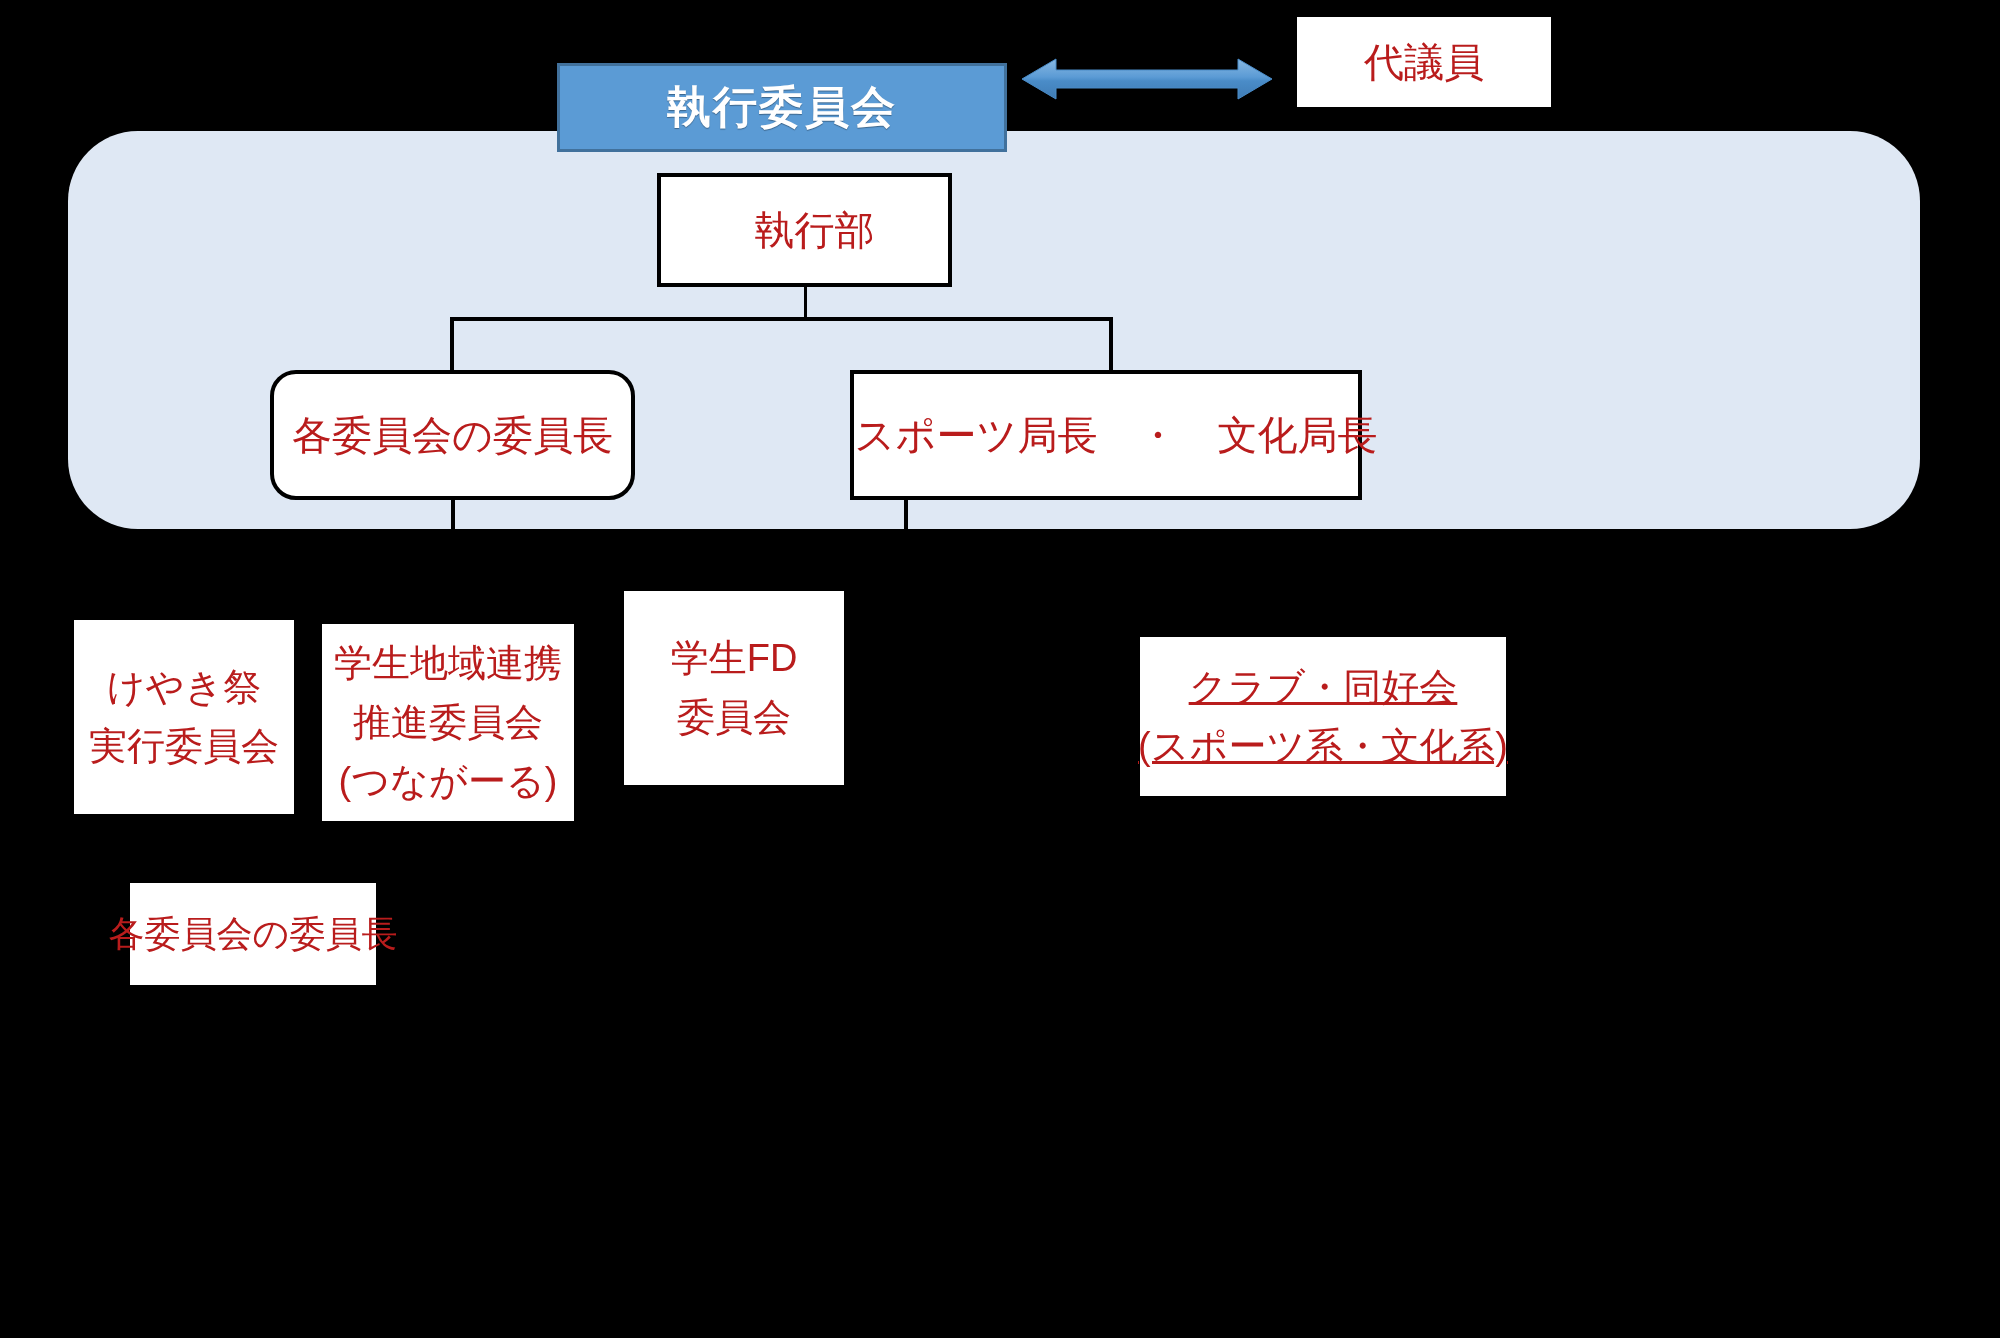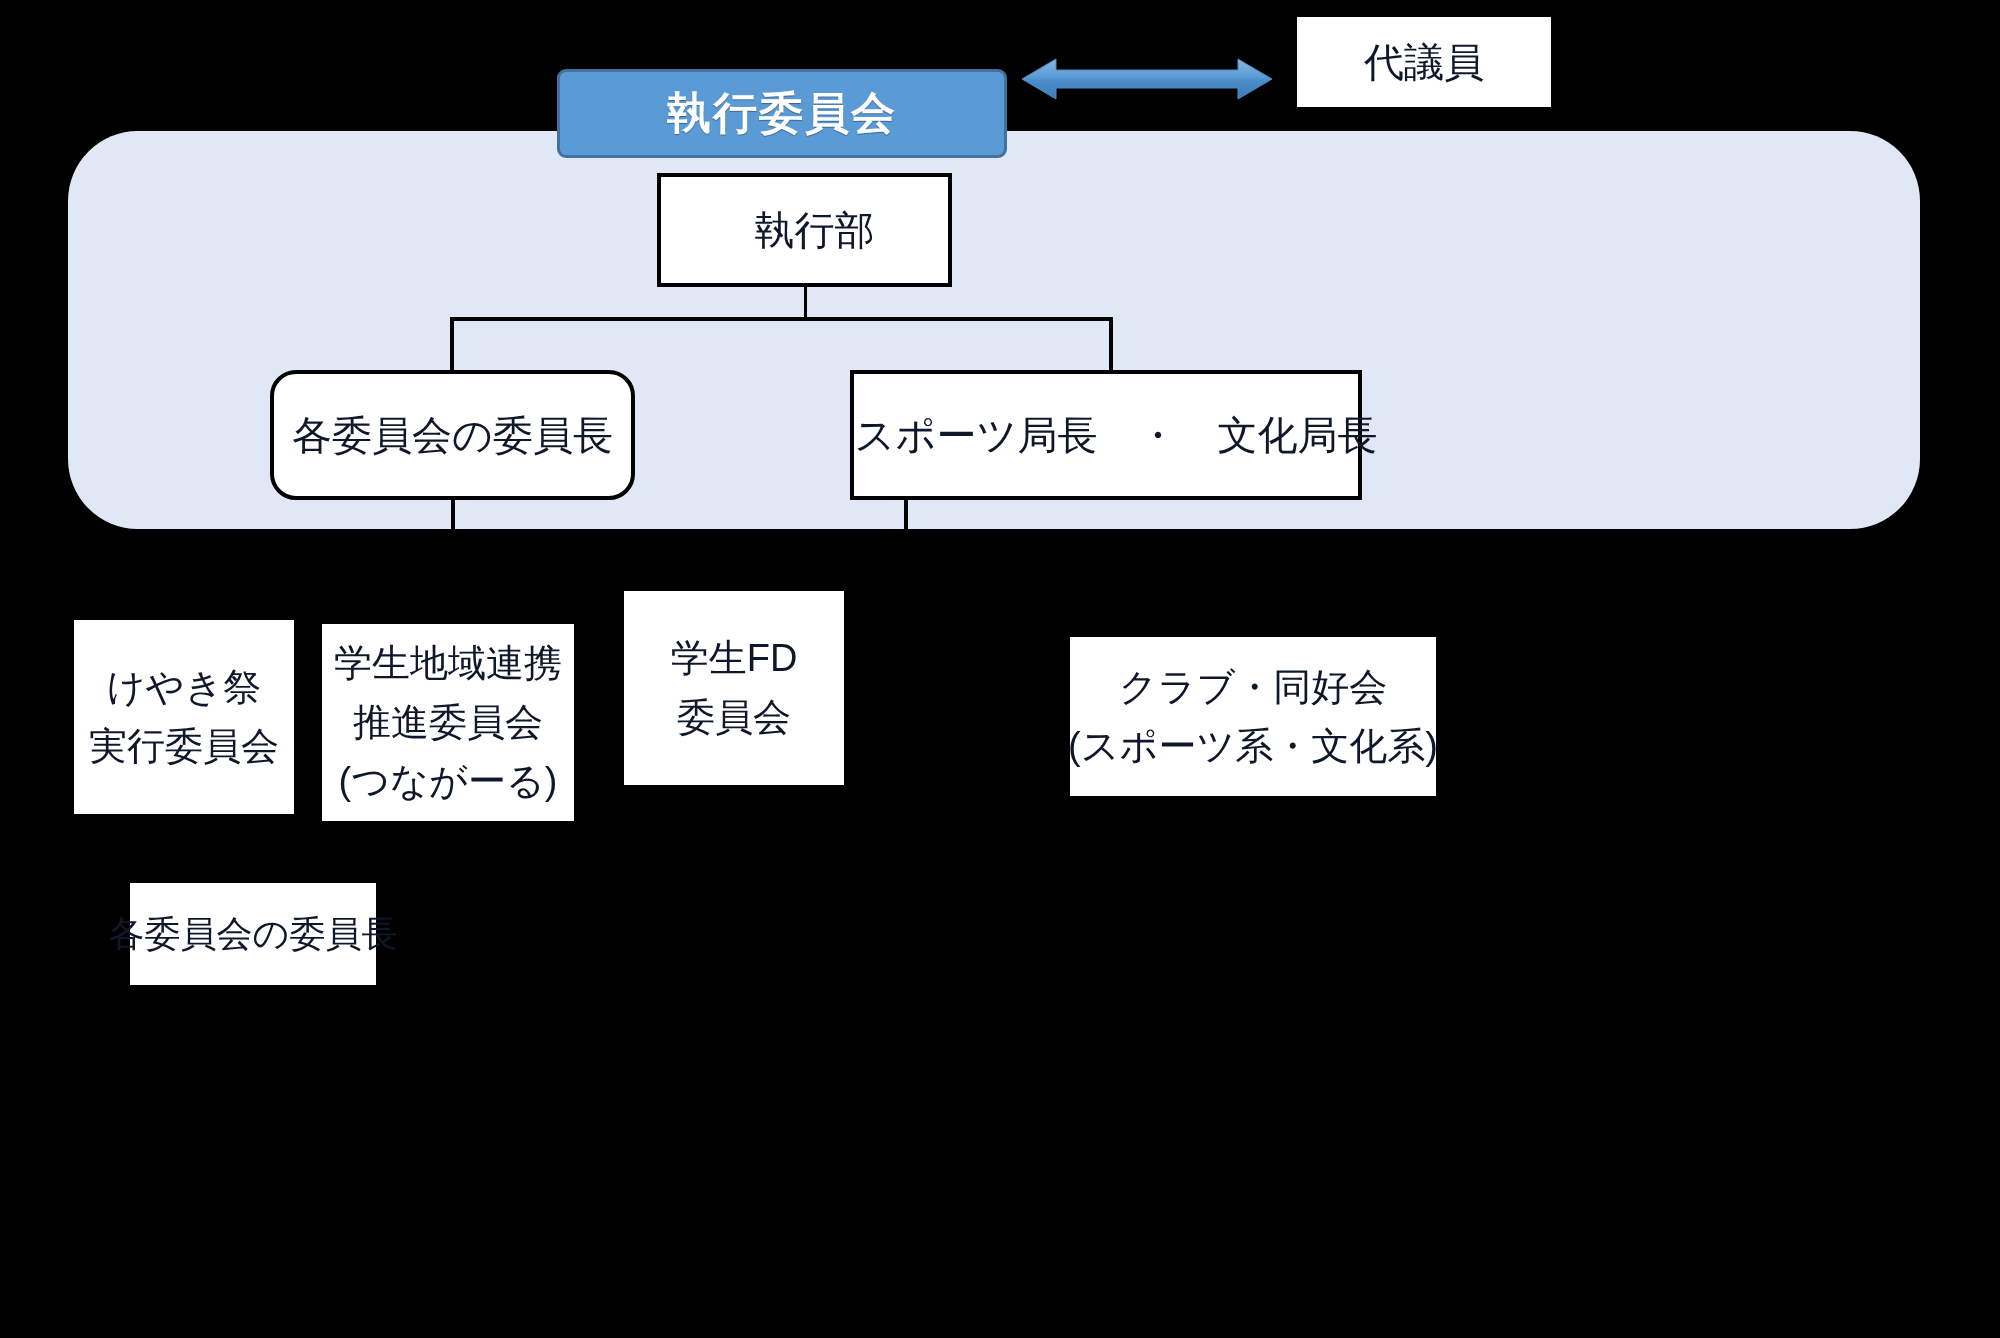--- a/index.html
+++ b/index.html
@@ -28,21 +28,21 @@
   
   .node {
     position: absolute;
     background: #ffffff;
     border: 4px solid #000000;
     box-sizing: border-box;
     display: flex;
     flex-direction: column;
     align-items: center;
     justify-content: center;
-    color: #0f172a;
+    color: #b91c1c;
     text-align: center;
     line-height: 1.55;
   }
   .node .ln { display: block; white-space: nowrap; }
 
   
   .node.plain { border: none; }
 
   
   .headerbox {
@@ -83,21 +83,21 @@
   .fs-mid    { font-size: 38px; }
   .fs-small  { font-size: 36px; }
 </style>
 </head>
 <body>
 
 <div id="stage">
 
   <div class="panel" style="left:68px; top:131px; width:1852px; height:398px;"></div>
 
-  <div class="headerbox fs-header" style="left:557px; top:69px; width:450px; height:89px;border-radius:9px;">
+  <div class="headerbox fs-header" style="left:557px; top:63px; width:450px; height:89px;">
     <span>執行委員会</span>
   </div>
 
   <div class="arrow-wrap" style="left:1022px; top:56px; width:250px; height:46px;">
     <svg width="250" height="46" viewBox="0 0 250 46">
       <defs>
         <linearGradient id="arrGrad" x1="0" y1="0" x2="0" y2="1">
           <stop offset="0%" stop-color="#88b8e2"></stop>
           <stop offset="45%" stop-color="#5b9bd5"></stop>
           <stop offset="55%" stop-color="#4a8cc8"></stop>
@@ -144,21 +144,21 @@
     <span class="ln">学生地域連携</span>
     <span class="ln">推進委員会</span>
     <span class="ln">(つながーる)</span>
   </div>
 
   <div class="node fs-mid" style="left:620px; top:587px; width:228px; height:202px;">
     <span class="ln">学生FD</span>
     <span class="ln">委員会</span>
   </div>
 
-  <div class="node fs-mid" style="left:1066px; top:633px; width:374px; height:167px;">
+  <div class="node fs-mid" style="left:1136px; top:633px; width:374px; height:167px;text-decoration:underline;">
     <span class="ln">クラブ・同好会</span>
     <span class="ln">(スポーツ系・文化系)</span>
   </div>
 
   <div class="node fs-small" style="left:126px; top:879px; width:254px; height:110px;">
     <span class="ln">各委員会の委員長</span>
   </div>
 
 </div>
 

